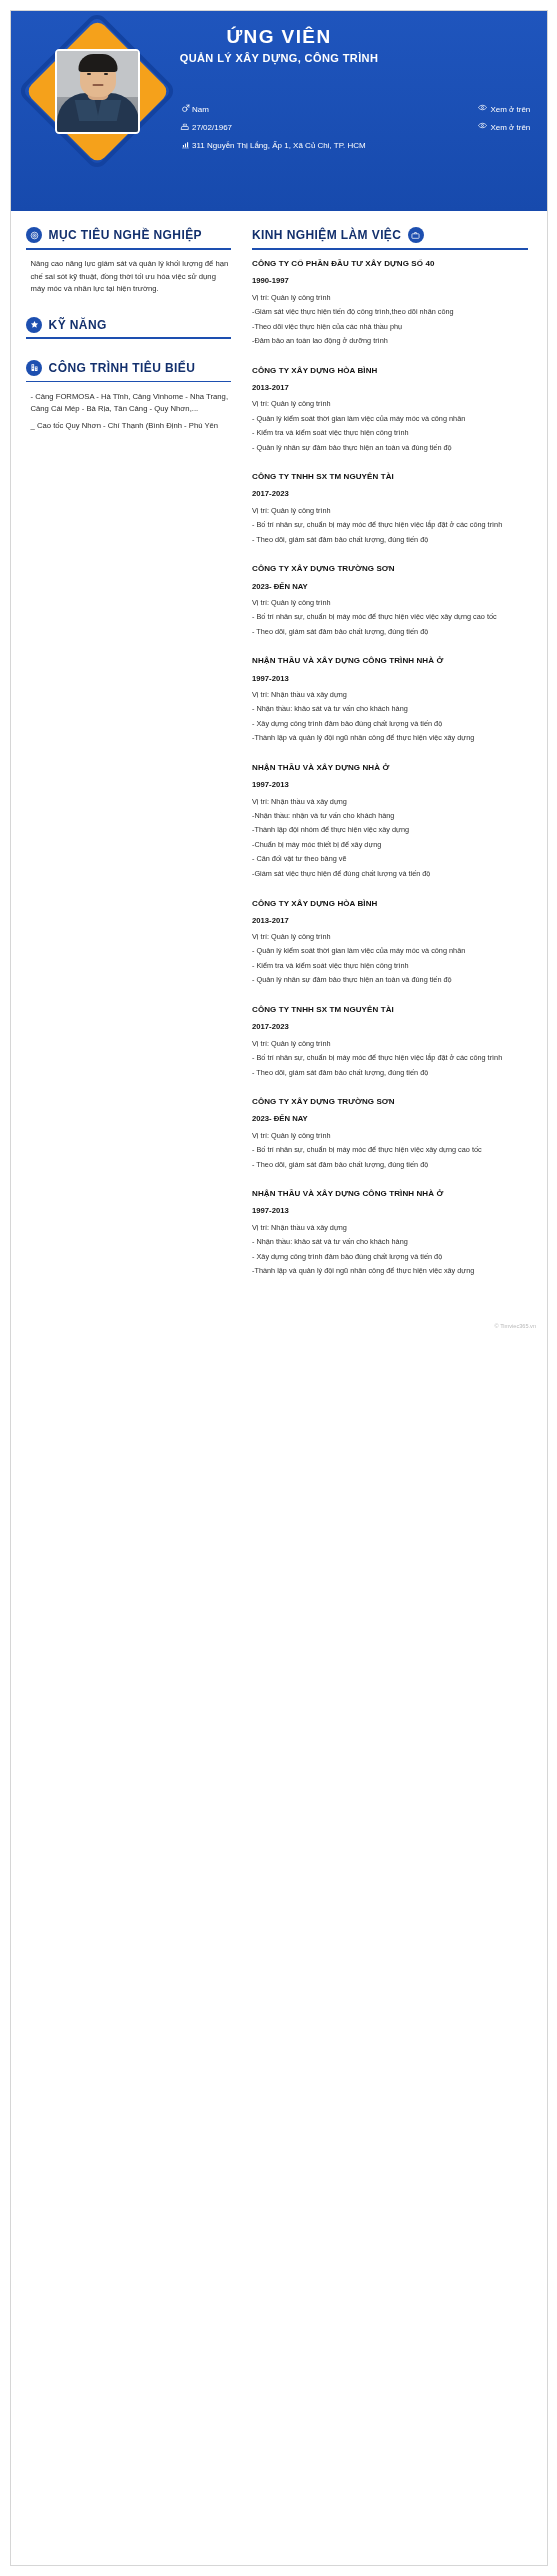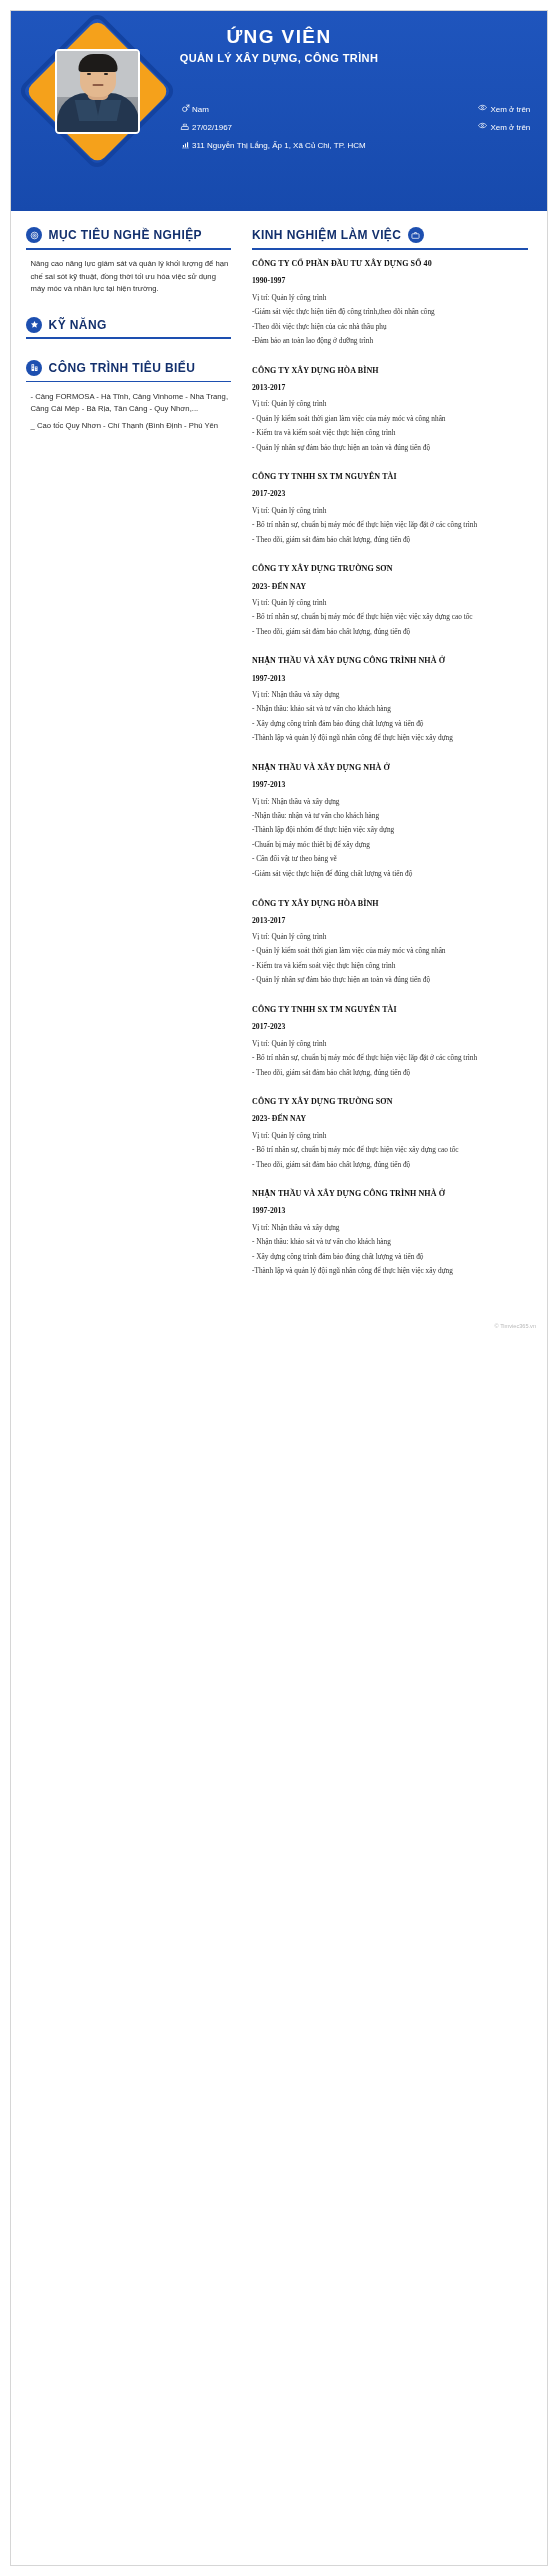--- a/index.html
+++ b/index.html
@@ -178,21 +178,21 @@
   .para {
     font-size: 7.7px;
     line-height: 1.62;
     color: #2b2b2b;
     margin: 0 0 4.2px 0;
     padding-left: 1.4px;
   }
   .para.indent { padding-left: 4.2px; }
 
   
-  .job { margin-bottom: 18px; font-family: Liberation Serif, serif; }
+  .job { margin-bottom: 18px; }
   .job-title {
     font-size: 8px;
     font-weight: bold;
     color: #111111;
     line-height: 1.4;
     margin-bottom: 7px;
     letter-spacing: 0.1px;
   }
   .job-years {
     font-size: 7.7px;

